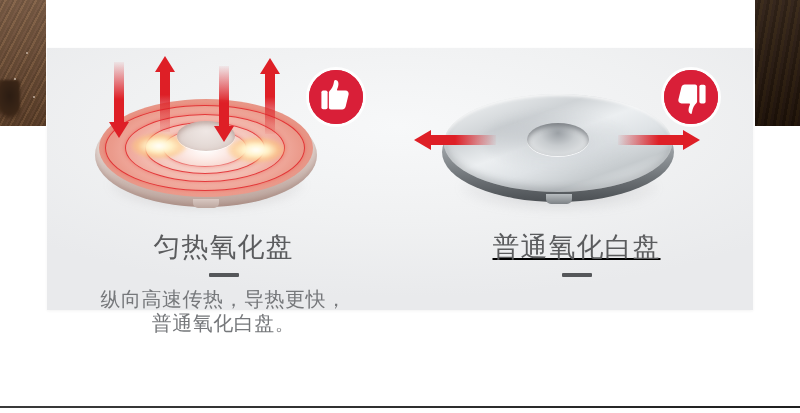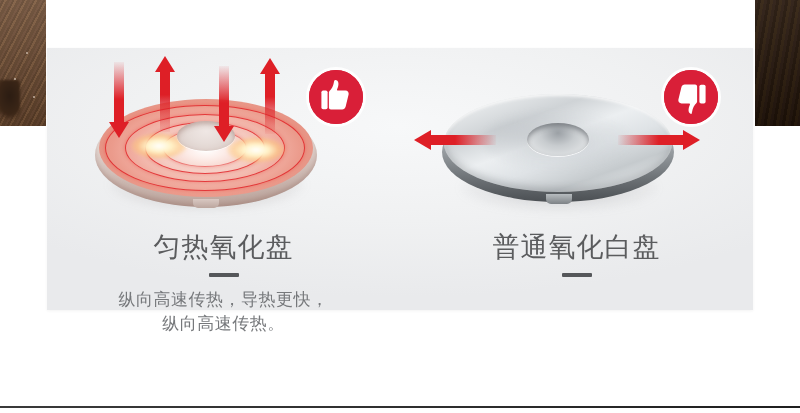--- a/index.html
+++ b/index.html
@@ -330,21 +330,21 @@
     font-weight: 400;
   }
   .caption .dash {
     width: 30px;
     height: 4px;
     background: #55575a;
     margin: 9px auto 10px auto;
     border-radius: 1px;
   }
   .caption .desc {
-    font-size: 17px;
+    font-size: 20px;
     line-height: 24px;
     color: #76787b;
     letter-spacing: 0.5px;
   }
   .caption .desc span { display: block; }
 
   
   #footnote {
     position: absolute;
     left: 0;
@@ -424,21 +424,21 @@
             <rect x="12.4" y="20.4" width="6.2" height="18.8" rx="1.8" fill="#ffffff"></rect>
           </svg>
         </div>
       </div>
 
       <div class="caption" style="top:182px;">
         <div class="title">匀热氧化盘</div>
         <div class="dash"></div>
         <div class="desc">
           <span>纵向高速传热，导热更快，</span>
-          <span>纵向高速传热。</span>
+          <span>普通氧化白盘。</span>
         </div>
       </div>
     </div>
 
     <div class="col col-right">
 
       <div class="figure">
 
         <div class="cold-disc">
           <div class="shadow"></div>
@@ -460,21 +460,21 @@
 
         <div class="badge" style="left:264px; top:22px;">
           <svg viewBox="0 0 54 54">
             <circle cx="27" cy="27" r="27" fill="#d91f38"></circle>
             <path fill="#ffffff" d="M28.4 43.8c-1.9.5-3.6-.9-3.8-2.8-.2-2.2.4-4.3 1.3-6.3.3-.7-.1-1.3-.8-1.3h-7.6c-2.1 0-3.6-1.9-3.1-3.9l3-12.2c.4-1.6 1.8-2.7 3.4-2.7h10.3c1.1 0 2 .9 2 2v14.9c0 .6-.2 1.1-.6 1.5-2.3 2.3-3.8 5-4.3 8.2-.1 1-.5 2.2-.8 2.6z"></path>
             <rect x="35.4" y="14.8" width="6.2" height="18.8" rx="1.8" fill="#ffffff"></rect>
           </svg>
         </div>
       </div>
 
-      <div class="caption" style="top:182px;">
+      <div class="caption" style="top:182px;text-decoration:underline;">
         <div class="title">普通氧化白盘</div>
         <div class="dash"></div>
       </div>
     </div>
 
   </div>
 
   <div id="bottom-rule"></div>
 </div>
 

